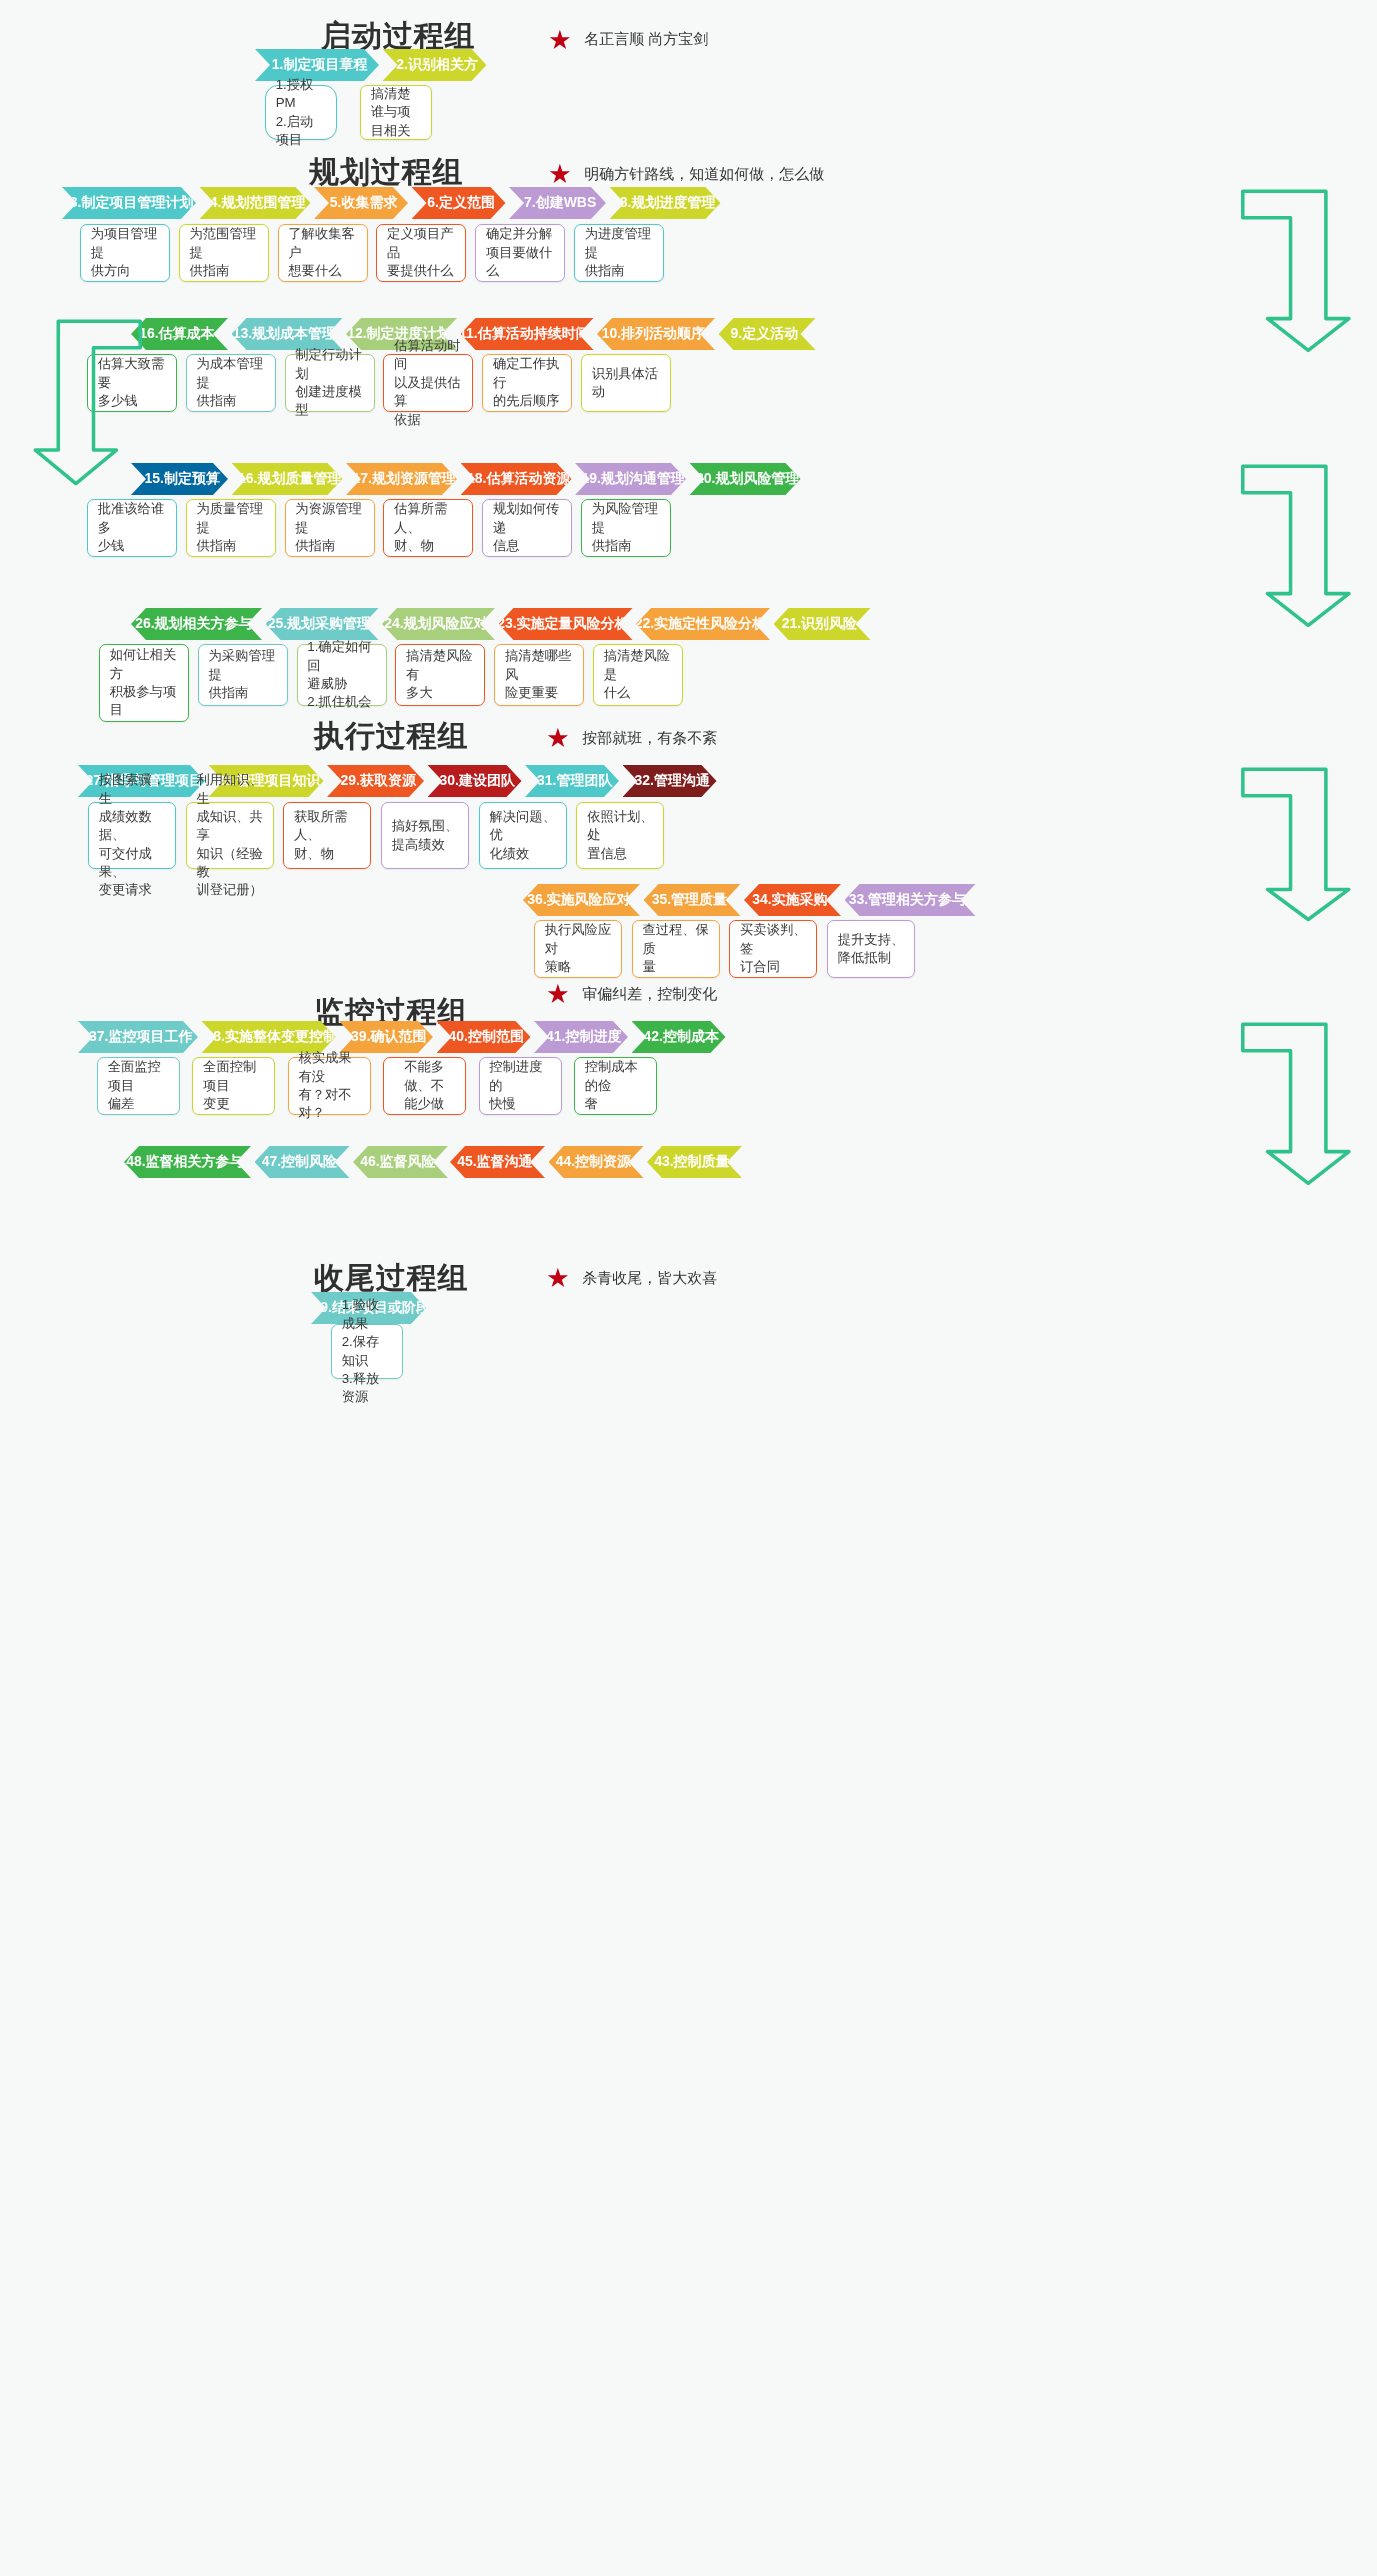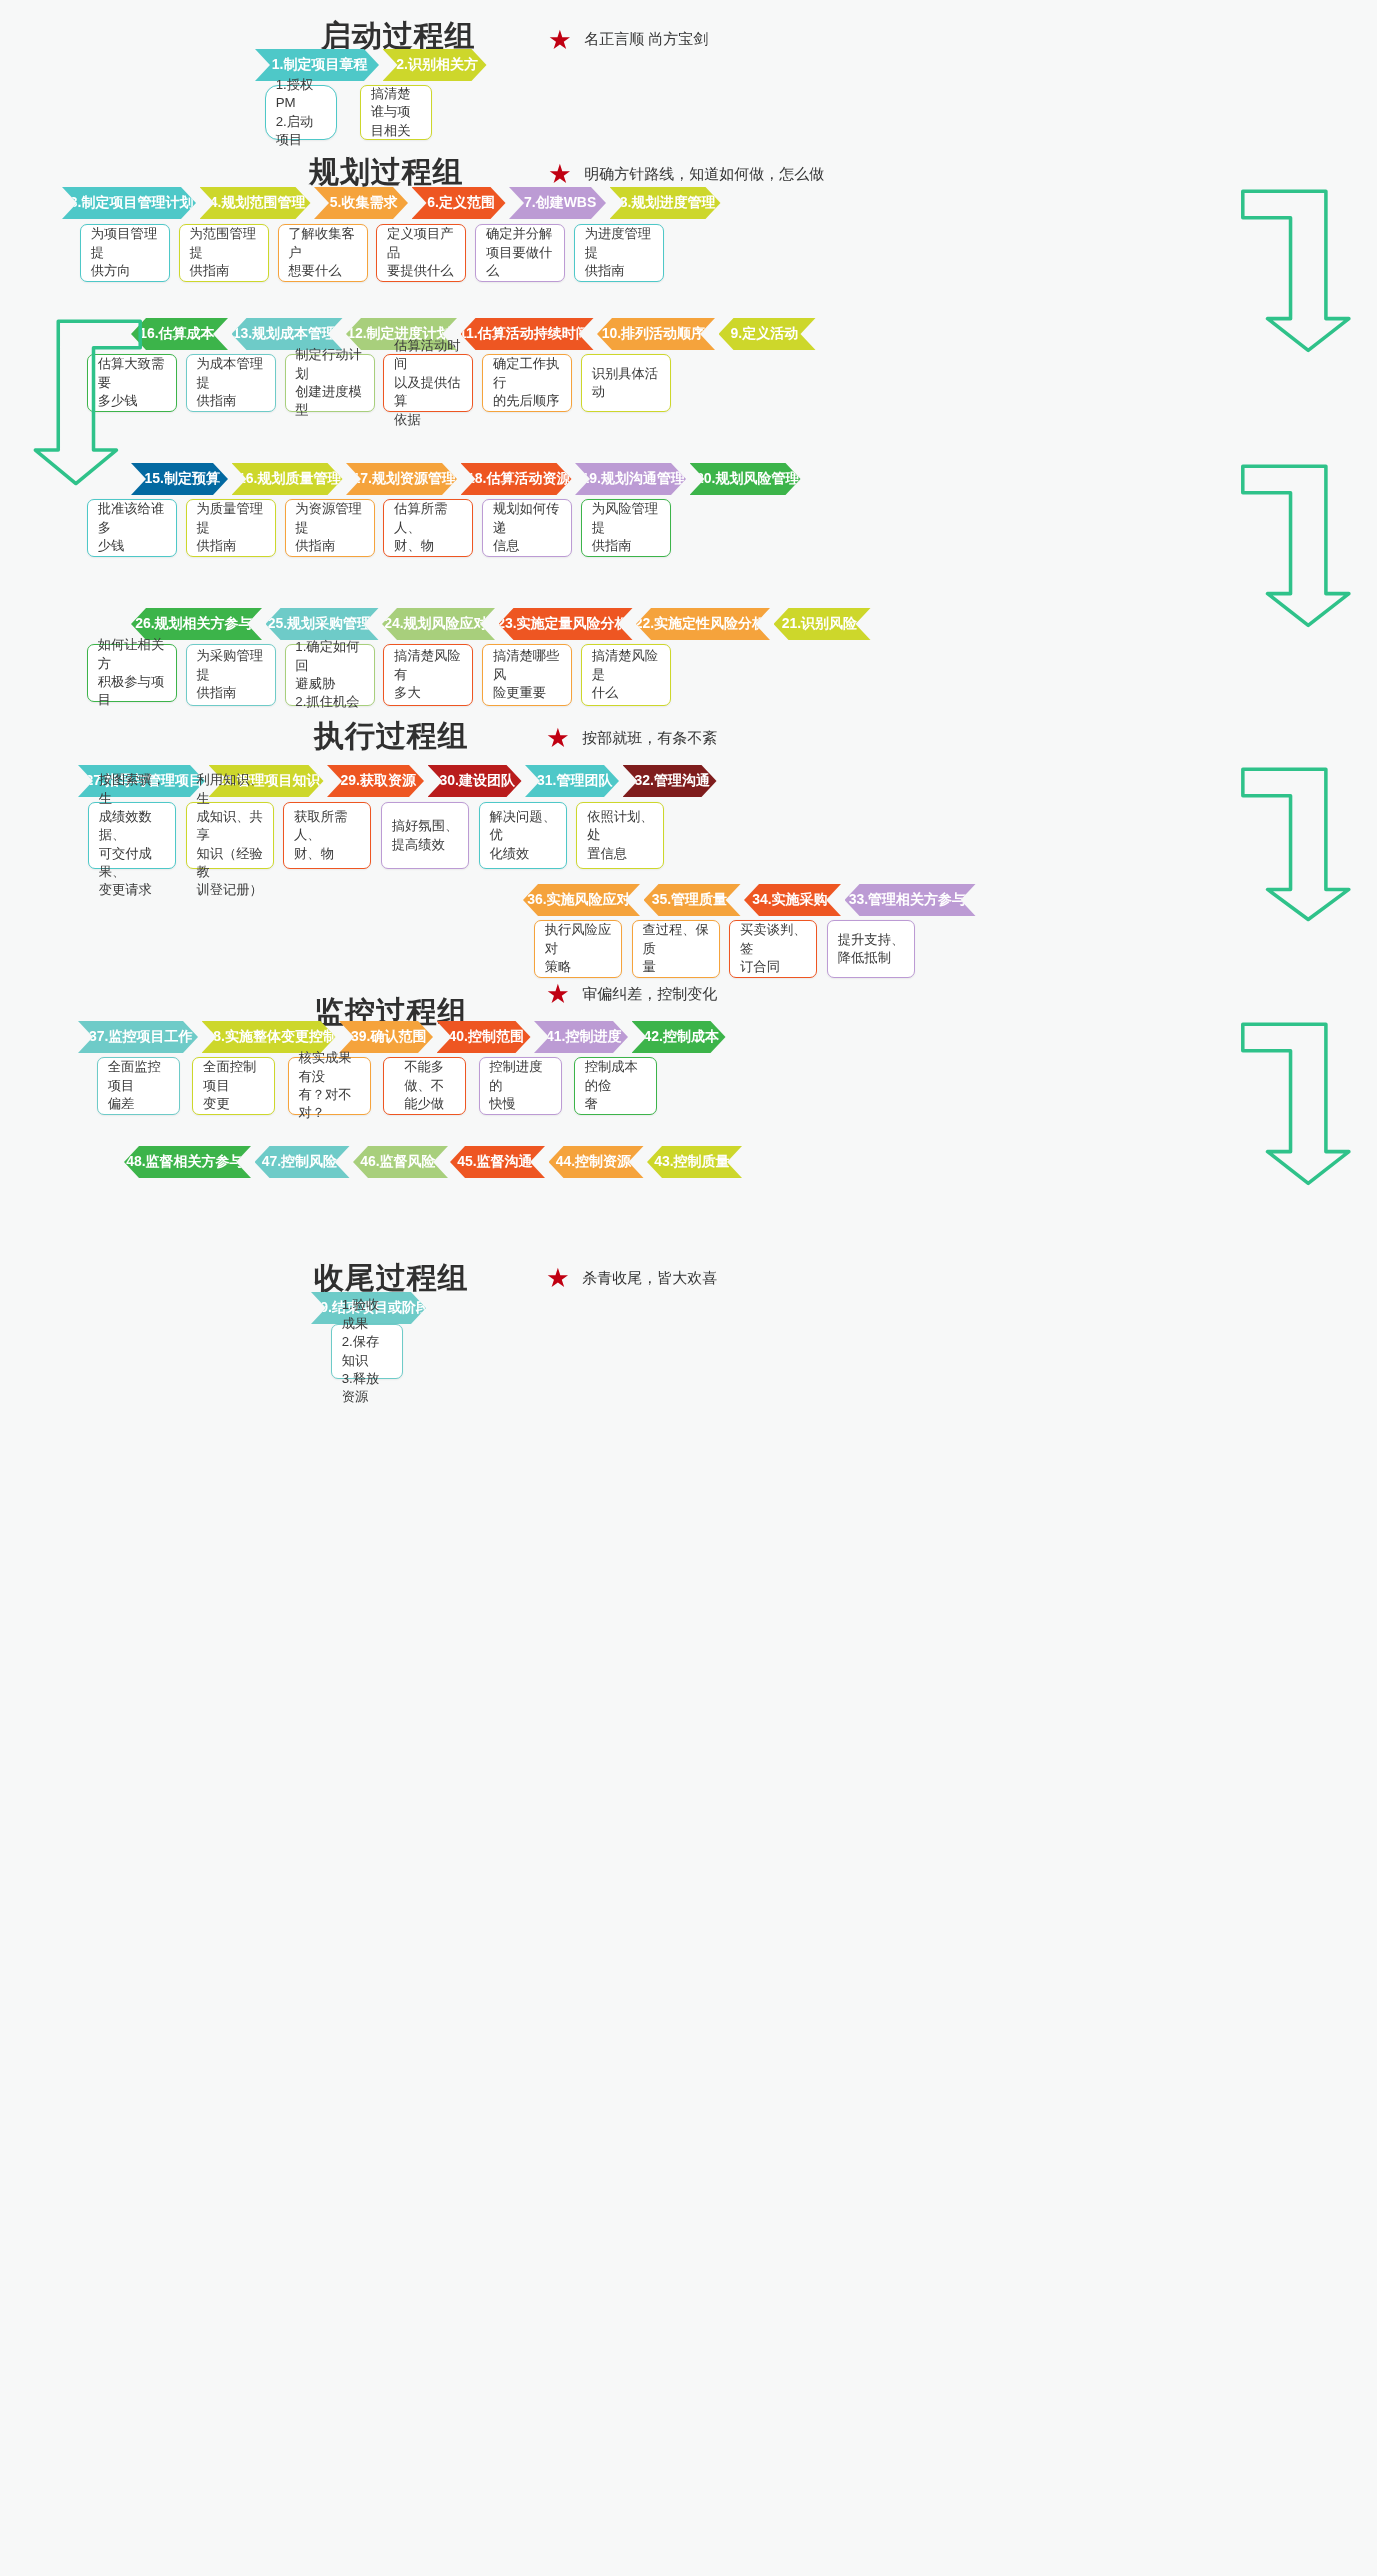--- a/index.html
+++ b/index.html
@@ -189,21 +189,21 @@
 
   <div class="chev-row" style="left:131px;top:608px;">
     <div class="chev rtl" style="background:#3cb44a;width:131px;">26.规划相关方参与</div>
     <div class="chev rtl" style="background:#6ecbc8;width:113px;margin-left:3.5px;">25.规划采购管理</div>
     <div class="chev rtl" style="background:#a8cf7c;width:113px;margin-left:3.5px;">24.规划风险应对</div>
     <div class="chev rtl" style="background:#ee5622;width:134px;margin-left:3.5px;">23.实施定量风险分析</div>
     <div class="chev rtl" style="background:#f5a33c;width:134px;margin-left:3.5px;">22.实施定性风险分析</div>
     <div class="chev rtl" style="background:#cdd72b;width:97px;margin-left:3.5px;">21.识别风险</div>
   </div>
   <div class="card-row" style="left:87px;top:644px;">
-    <div class="card" style="width:90px;height:58px;border-color:#3cb44a;">如何让相关方
+    <div class="card" style="width:90px;height:78px;border-color:#3cb44a;margin-left:12px;">如何让相关方
 积极参与项目</div>
     <div class="card" style="width:90px;height:62px;border-color:#6ecbc8;margin-left:8.8px;">为采购管理提
 供指南</div>
     <div class="card" style="width:90px;height:62px;border-color:#a8cf7c;margin-left:8.8px;">1.确定如何回
 避威胁
 2.抓住机会</div>
     <div class="card" style="width:90px;height:62px;border-color:#ee5622;margin-left:8.8px;">搞清楚风险有
 多大</div>
     <div class="card" style="width:90px;height:62px;border-color:#f5a33c;margin-left:8.8px;">搞清楚哪些风
 险更重要</div>

